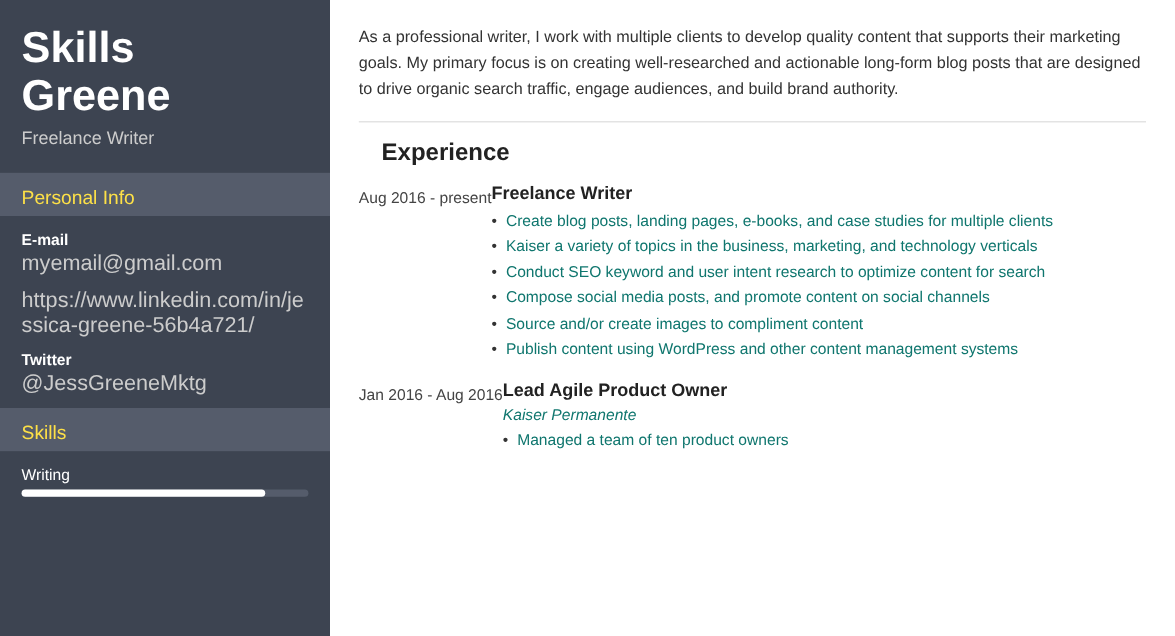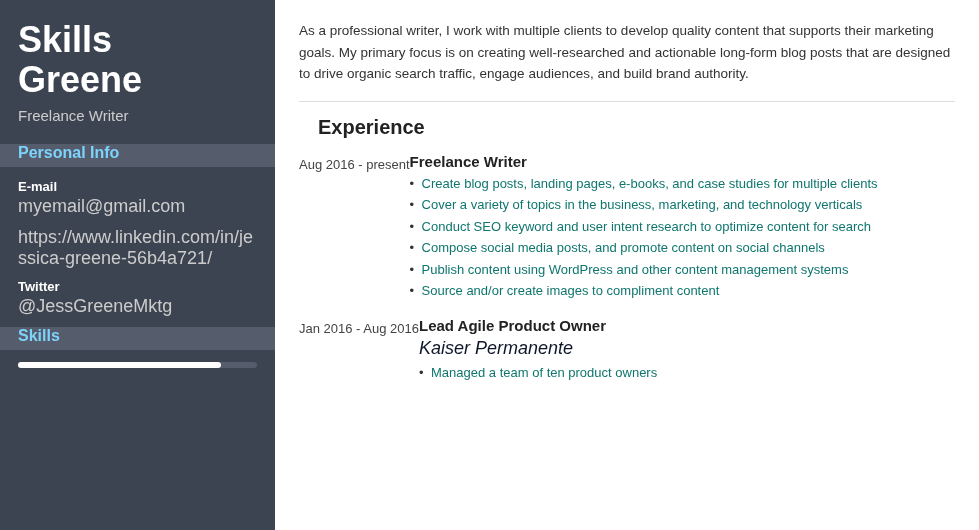--- a/index.html
+++ b/index.html
@@ -33,24 +33,24 @@
 
     .sidebar-title {
       font-size: 15px;
       font-weight: 400;
       color: #ccc;
       margin-bottom: 20px;
     }
 
     .sidebar-section-heading {
       font-size: 16px;
-      font-weight: 700;
-      color: #7dd3fc;
+      font-weight: 400;
+      color: #fde047;
       background: #555c6b;
-      padding: 0 0 5px 5px;
+      padding: 13px 0 5px 5px;
       margin: 0 -18px 12px -18px;
       padding-left: 18px;
     }
 
     .info-label {
       font-weight: 700;
       font-size: 13px;
       color: #fff;
       margin-bottom: 2px;
     }
@@ -132,22 +132,22 @@
     }
 
     .exp-job-title {
       font-size: 15px;
       font-weight: 700;
       color: #222;
       margin-bottom: 4px;
     }
 
     .exp-company {
-      font-size: 18px;
-      color: #0f172a;
+      font-size: 13px;
+      color: #0f766e;
       font-style: italic;
       margin-bottom: 4px;
     }
 
     .exp-bullets {
       list-style: none;
       padding: 0;
     }
 
     .exp-bullets li {
@@ -185,44 +185,45 @@
 
     <div class="info-value">https://www.linkedin.com/in/jessica-greene-56b4a721/</div>
 
     <div class="info-label">Twitter</div>
     <div class="info-value">@JessGreeneMktg</div>
   </div>
 
   <div class="sidebar-section-heading">Skills</div>
 
   <div class="skills-section">
+    <div class="skill-name">Writing</div>
     <div class="skill-bar-track">
       <div class="skill-bar-fill" style="width: 85%"></div>
     </div>
   </div>
 </aside>
 
 <main class="main-content">
   <p class="summary-text">As a professional writer, I work with multiple clients to develop quality content that supports their marketing goals. My primary focus is on creating well-researched and actionable long-form blog posts that are designed to drive organic search traffic, engage audiences, and build brand authority.</p>
 
   <hr>
 
   <div class="section-heading">Experience</div>
 
   <div class="experience-entry">
     <div class="exp-dates">Aug 2016 - present</div>
     <div class="exp-details">
       <div class="exp-job-title">Freelance Writer</div>
       <ul class="exp-bullets">
         <li><span>Create blog posts, landing pages, e-books, and case studies for multiple clients</span></li>
-        <li><span>Cover a variety of topics in the business, marketing, and technology verticals</span></li>
+        <li><span>Kaiser a variety of topics in the business, marketing, and technology verticals</span></li>
         <li><span>Conduct SEO keyword and user intent research to optimize content for search</span></li>
         <li><span>Compose social media posts, and promote content on social channels</span></li>
+        <li><span>Source and/or create images to compliment content</span></li>
         <li><span>Publish content using WordPress and other content management systems</span></li>
-        <li><span>Source and/or create images to compliment content</span></li>
       </ul>
     </div>
   </div>
 
   <div class="experience-entry">
     <div class="exp-dates">Jan 2016 - Aug 2016</div>
     <div class="exp-details">
       <div class="exp-job-title">Lead Agile Product Owner</div>
       <div class="exp-company">Kaiser Permanente</div>
       <ul class="exp-bullets">

